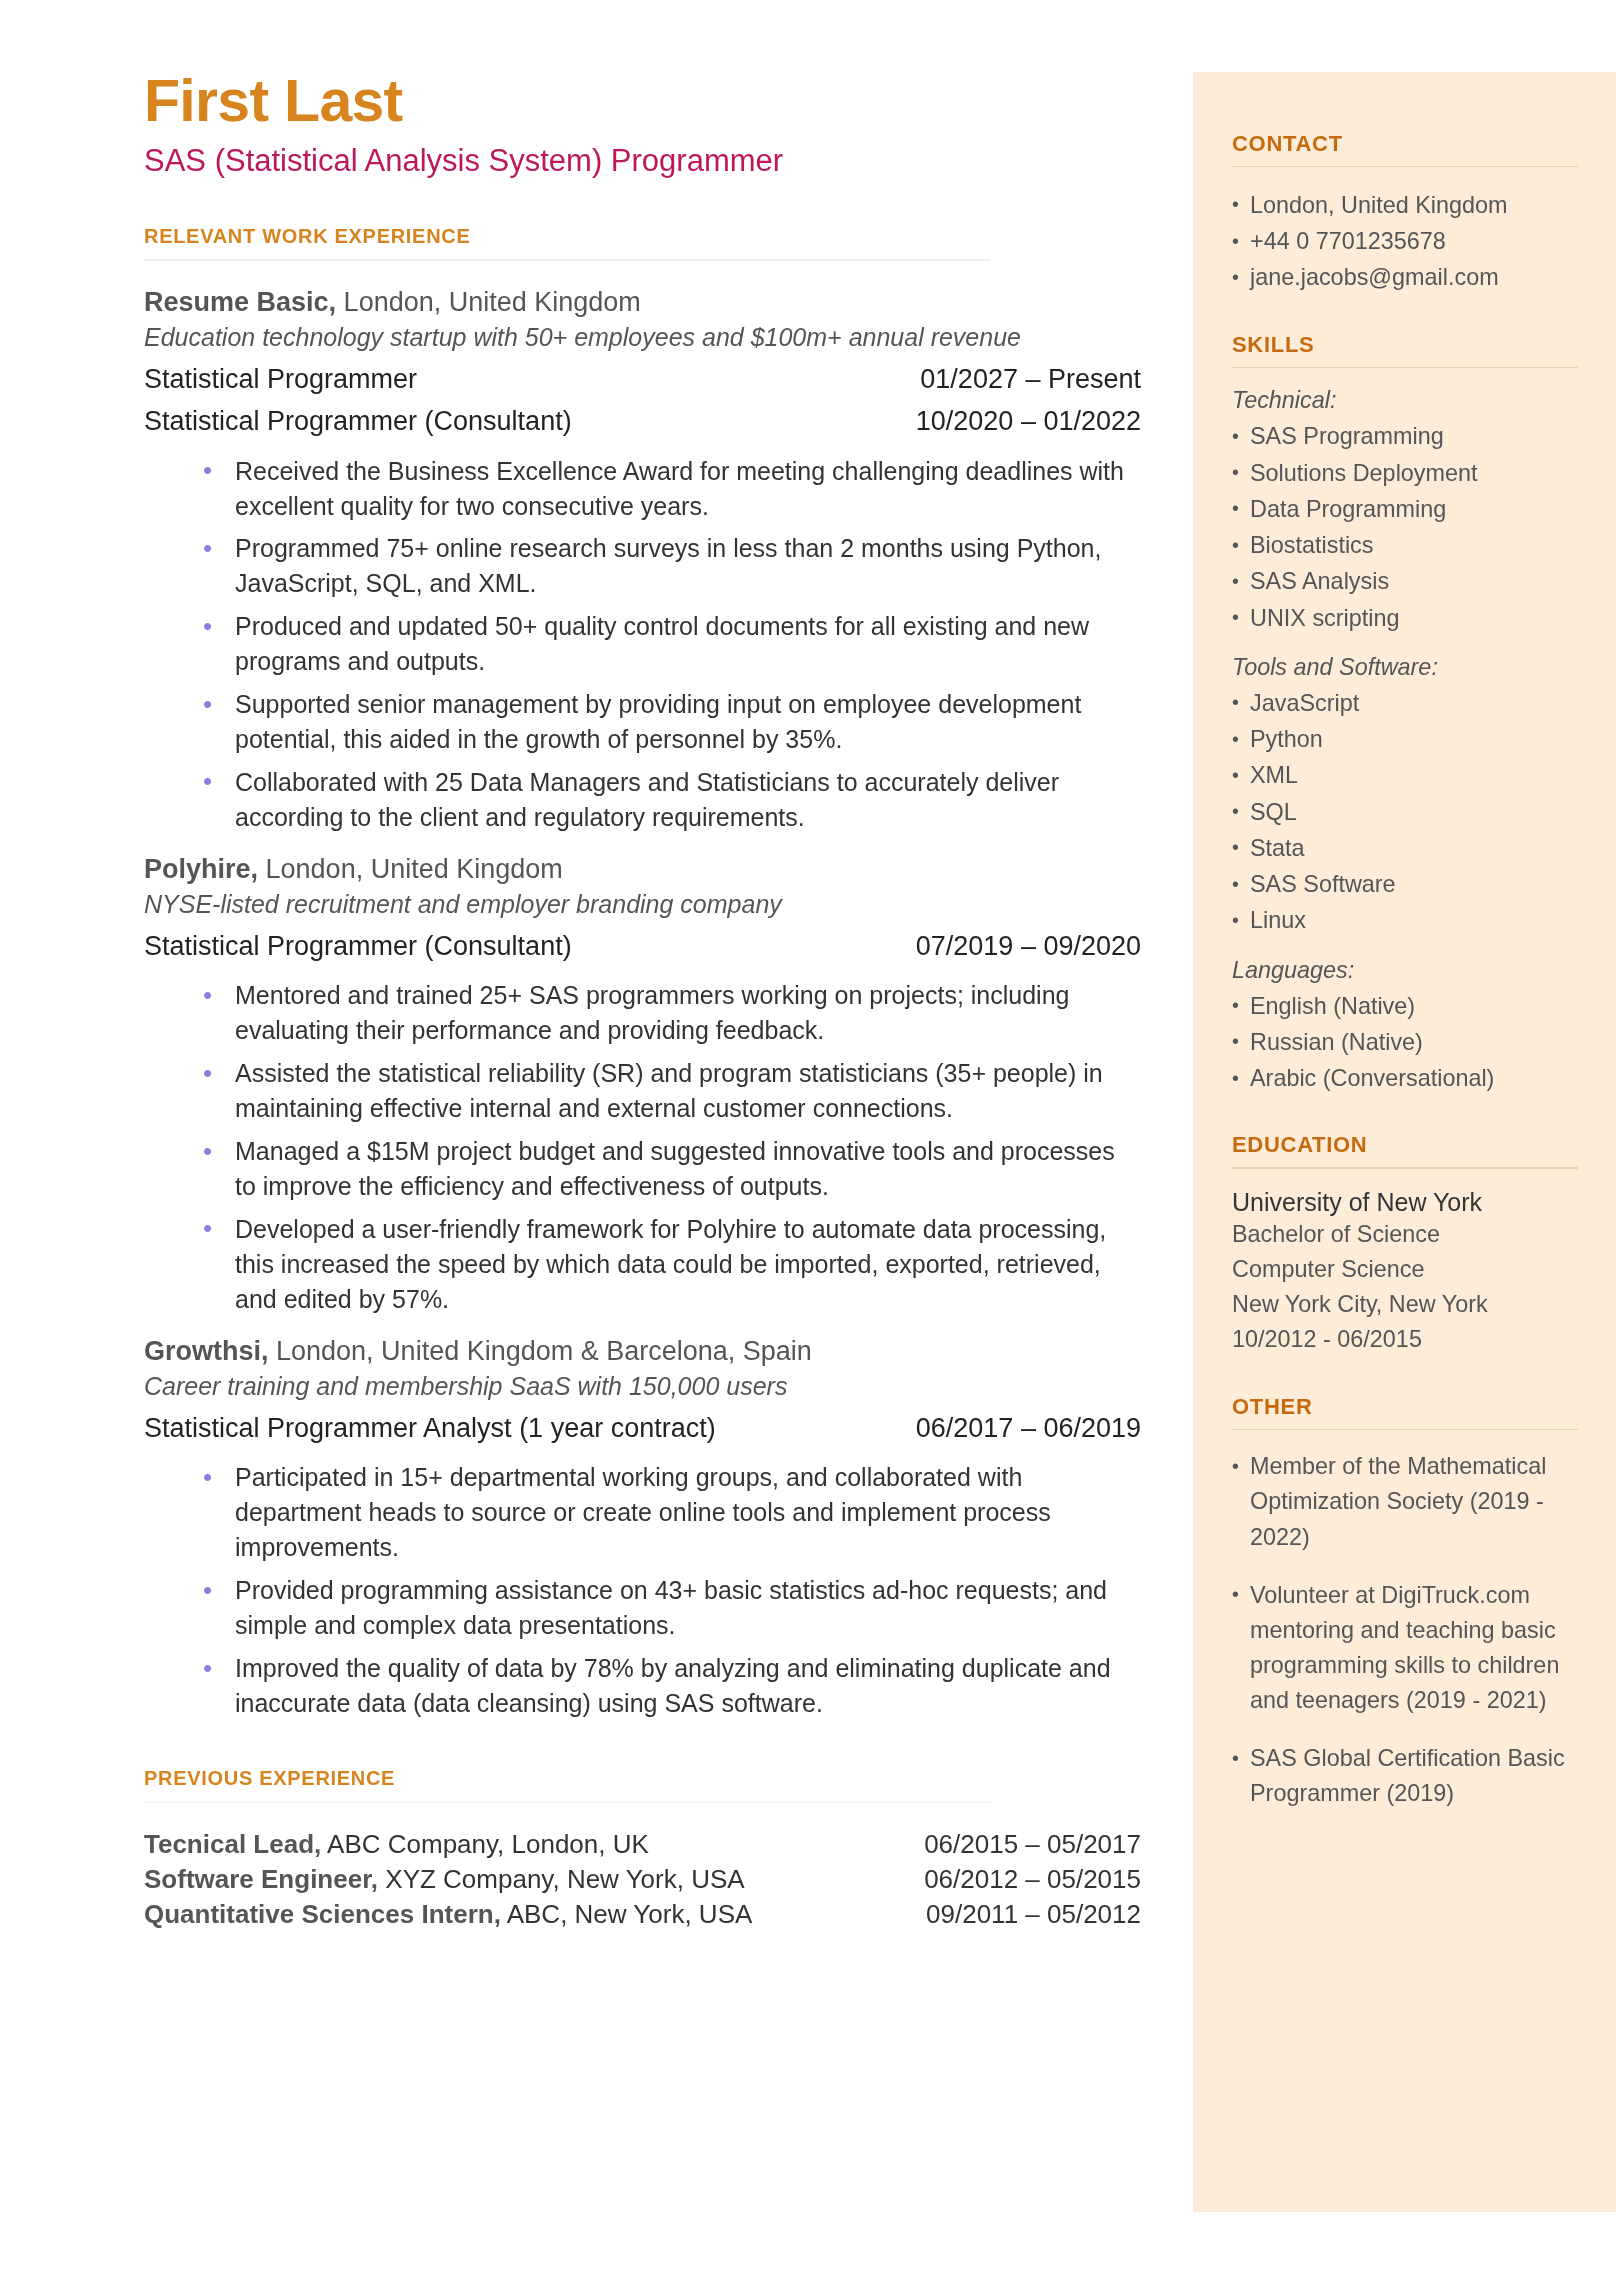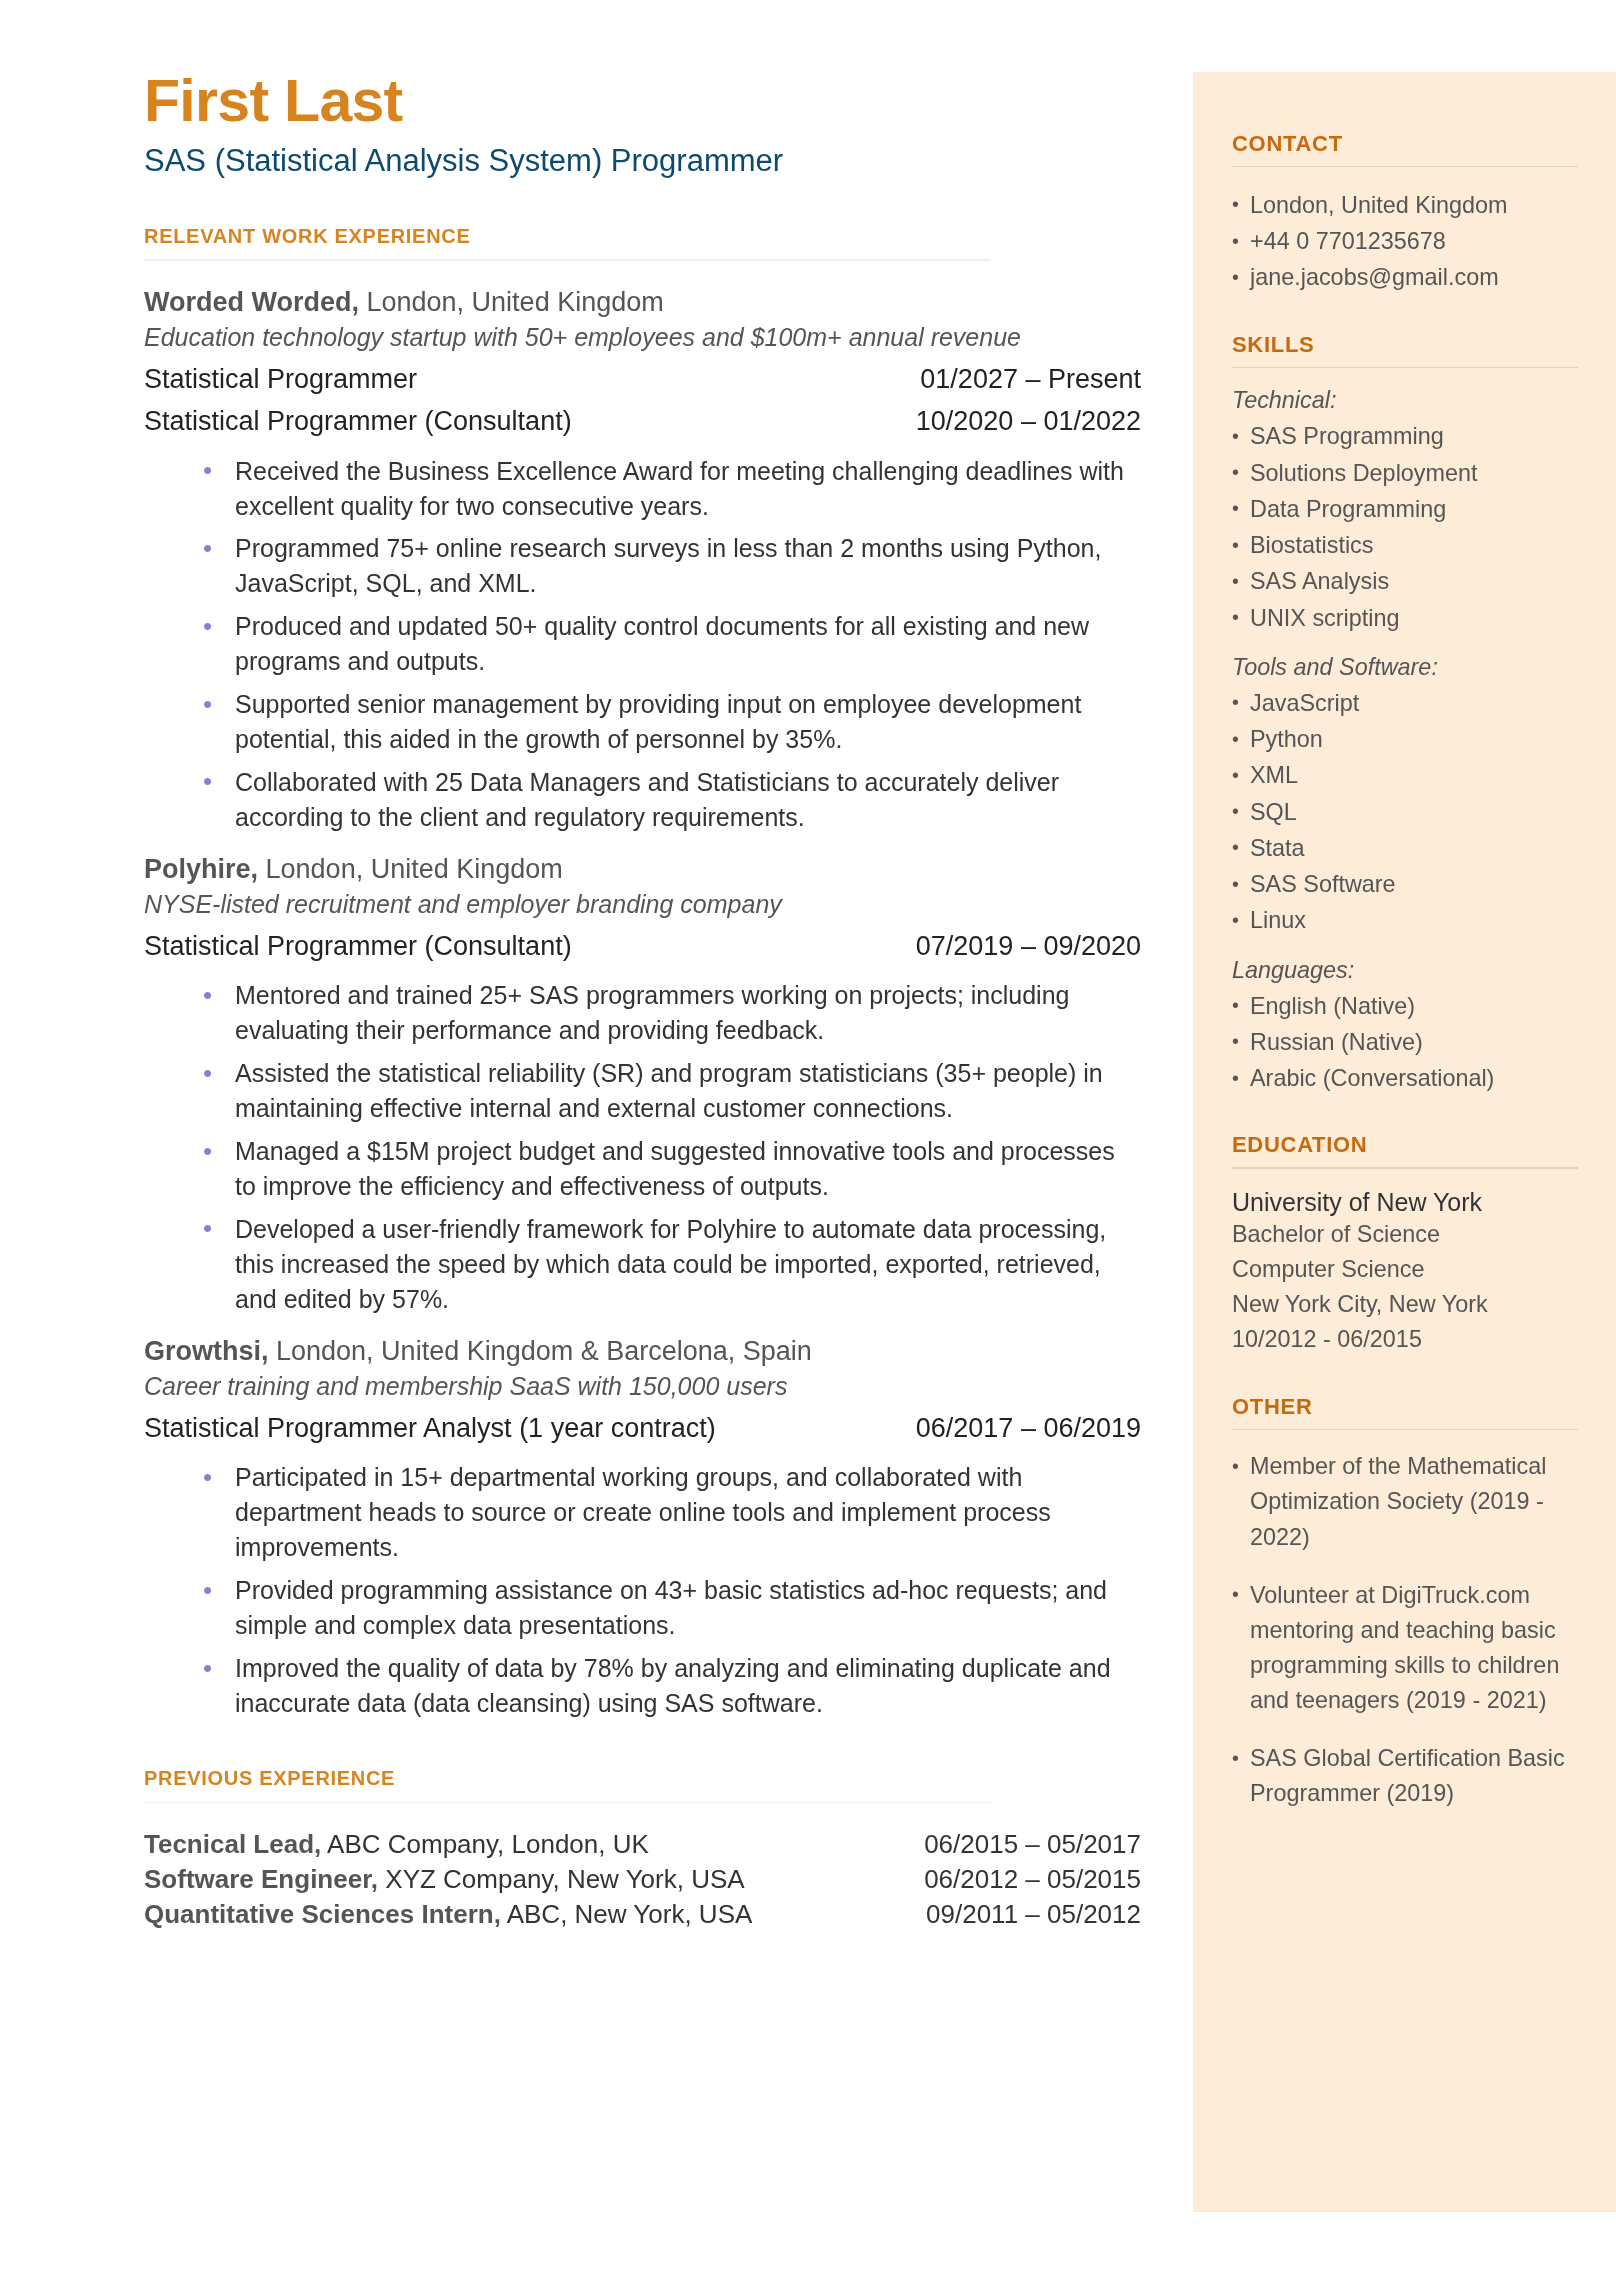--- a/index.html
+++ b/index.html
@@ -24,21 +24,21 @@
   }
   .name {
     font-size: 59px;
     font-weight: 800;
     color: #d7841f;
     letter-spacing: -0.7px;
     line-height: 1;
   }
   .job-title {
     font-size: 31px;
-    color: #0c4a6e;
+    color: #be185d;
     margin-top: 11.7px;
     font-weight: 400;
   }
   .section-header {
     font-size: 20px;
     font-weight: 700;
     color: #d7841f;
     letter-spacing: 0.7px;
     margin-top: 46px;
     margin-bottom: 11.7px;
@@ -162,21 +162,21 @@
 
 <div class="main">
   <div class="name">First Last</div>
   <div class="job-title">SAS (Statistical Analysis System) Programmer</div>
 
   <div class="section-header">RELEVANT WORK EXPERIENCE</div>
   <div class="hr-line"></div>
 
   <div id="jobs-container">
       <div>
-        <div class="company-line"><span class="company-name">Worded Worded,</span><span> London, United Kingdom</span></div>
+        <div class="company-line"><span class="company-name">Resume Basic,</span><span> London, United Kingdom</span></div>
         <div class="company-desc">Education technology startup with 50+ employees and $100m+ annual revenue</div>
         <div class="role-row">
           <span>Statistical Programmer</span>
           <span class="dates">01/2027 – Present</span>
         </div>
         <div class="role-row">
           <span>Statistical Programmer (Consultant)</span>
           <span class="dates">10/2020 – 01/2022</span>
         </div>
         <ul class="bullets">

